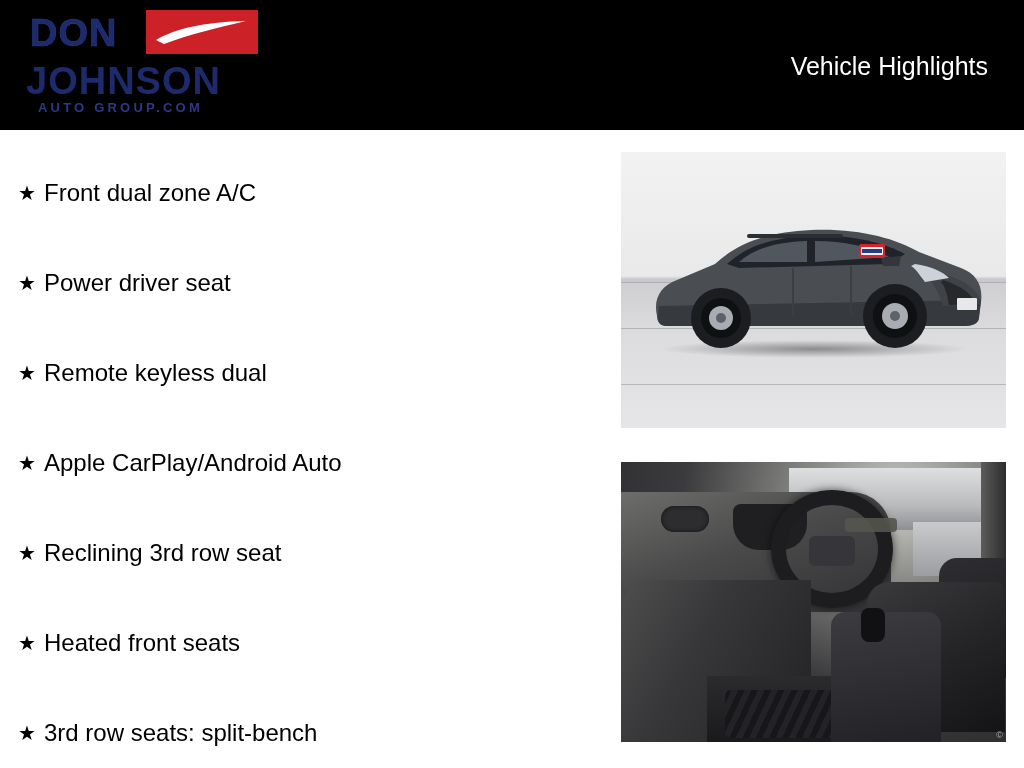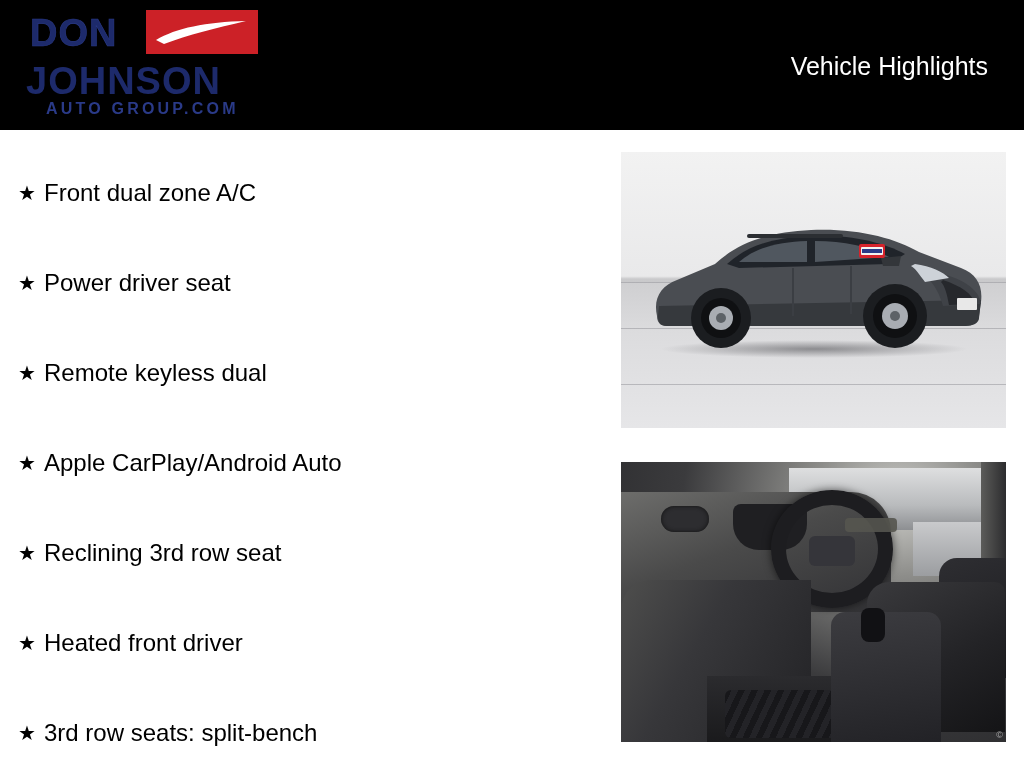--- a/index.html
+++ b/index.html
@@ -49,23 +49,23 @@
     top: 48px;
     font-size: 38px;
     font-weight: bold;
     letter-spacing: 1px;
     color: #1d2a6b;
     font-family: "Liberation Sans", sans-serif;
     margin-top: 6px;
   }
   .logo-tag {
     position: absolute;
-    left: 28px;
+    left: 20px;
     top: 94px;
-    font-size: 16px;
+    font-size: 13px;
     font-weight: bold;
     letter-spacing: 3.2px;
     color: #2a3a88;
     font-family: "Liberation Sans", sans-serif;
   }
   .logo-badge {
     position: absolute;
     left: 128px;
     top: 4px;
     width: 112px;
@@ -281,21 +281,21 @@
       <div class="feature">
         <span class="star">★</span>
         <span class="feature-label">Apple CarPlay/Android Auto</span>
       </div>
       <div class="feature">
         <span class="star">★</span>
         <span class="feature-label">Reclining 3rd row seat</span>
       </div>
       <div class="feature">
         <span class="star">★</span>
-        <span class="feature-label">Heated front driver</span>
+        <span class="feature-label">Heated front seats</span>
       </div>
       <div class="feature">
         <span class="star">★</span>
         <span class="feature-label">3rd row seats: split-bench</span>
       </div>
     </div>
 
     <div class="photo photo-exterior">
       <div class="ext-floor"></div>
       <div class="ext-floor-line" style="top:130px"></div>

